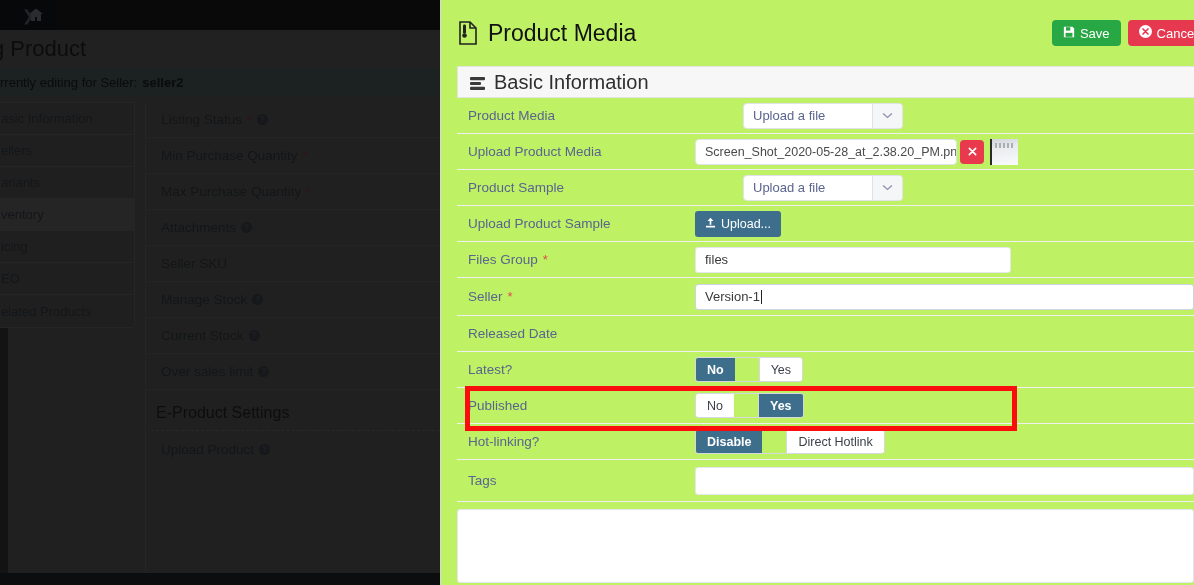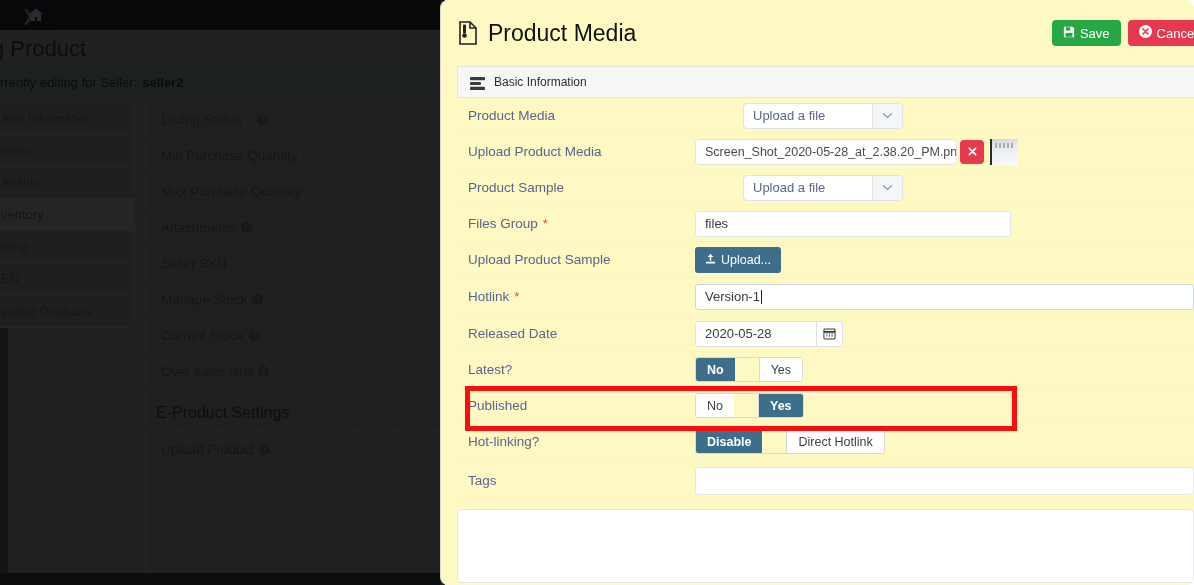--- a/index.html
+++ b/index.html
@@ -95,24 +95,23 @@
     background: #1b1d1f;
   }
   .bg-dark-strip {
     position: absolute; left: 0; top: 96px; width: 8px; bottom: 12px;
     background: #2c2c2c;
   }
 
   
   .modal {
     position: absolute; left: 440px; top: 0; right: 0; bottom: 0;
-    background: #fef9c3;
+    background: #bef264;
     border-left: 1px solid #d8d8d8;
     overflow: hidden;
-    border-radius: 8px;
   }
   .modal-header {
     position: relative; height: 66px;
     display: flex; align-items: center;
     padding-left: 16px;
   }
   .doc-icon { width: 22px; height: 24px; margin-right: 9px; flex: none; }
   .modal-title {
     font-size: 23px; font-weight: 400; color: #111;
     white-space: nowrap;
@@ -137,21 +136,21 @@
   .section-bar {
     height: 32px;
     margin: 0 0 0 16px;
     background: #f7f7f7;
     border: 1px solid #e3e3e3;
     border-right: none;
     display: flex; align-items: center;
     padding-left: 12px;
   }
   .section-bar .sicon { width: 15px; height: 13px; margin-right: 9px; }
-  .section-bar span.lbl { font-size: 12px; color: #2f2f2f; }
+  .section-bar span.lbl { font-size: 20px; color: #2f2f2f; }
 
   
   .form-area { position: relative; margin-left: 16px; }
   .row {
     display: flex; align-items: center;
     min-height: 36px;
     border-bottom: 1px solid #f0f0f3;
   }
   .row-label {
     width: 238px; flex: none;
@@ -462,69 +461,57 @@
           <div class="sel-btn">
             <svg viewBox="0 0 12 8" width="11" height="7" fill="none" stroke="currentColor" stroke-width="1.6">
                 <path d="M1 1.8 6 6.2l5-4.4"></path>
               </svg>
           </div>
         </div>
       </div>
     </div>
 
     <div class="row">
-      <div class="row-label">
-        <span>Files Group</span><span class="star">*</span>
-      </div>
-      <div class="row-control">
-        <div class="text-input short">files</div>
-      </div>
-    </div>
-
-    <div class="row">
       <div class="row-label">Upload Product Sample</div>
       <div class="row-control">
         <button class="upload-btn" style="background: rgb(61, 110, 140);">
           <span>
             <svg viewBox="0 0 12 12" width="11" height="11" fill="#fff">
                 <path d="M6 0.8 9.2 4.4H6.9v4.1H5.1V4.4H2.8z"></path>
                 <rect x="1" y="9.6" width="10" height="1.8" rx="0.6"></rect>
               </svg>
           </span>
           <span>Upload...</span>
         </button>
       </div>
     </div>
 
+    <div class="row">
+      <div class="row-label">
+        <span>Files Group</span><span class="star">*</span>
+      </div>
+      <div class="row-control">
+        <div class="text-input short">files</div>
+      </div>
+    </div>
+
     <div class="row" style="min-height:38px">
       <div class="row-label">
-        <span>Hotlink</span><span class="star">*</span>
+        <span>Seller</span><span class="star">*</span>
       </div>
       <div class="row-control">
         <div class="text-input focused">
           <span>Version-1</span>
             <span class="caret"></span>
         </div>
       </div>
     </div>
 
     <div class="row">
       <div class="row-label">Released Date</div>
-      <div class="row-control">
-        <div class="date-wrap">
-          <div class="date-input">2020-05-28</div>
-          <div class="date-btn">
-            <svg viewBox="0 0 14 14" width="13" height="13" fill="none" stroke="#3a3a3a" stroke-width="1.1">
-              <rect x="1" y="2.2" width="12" height="10.6" rx="1"></rect>
-              <path d="M1 5.2h12" stroke-width="2"></path>
-              <path d="M3.6 7.4h1.2M6.4 7.4h1.2M9.2 7.4h1.2M3.6 9.6h1.2M6.4 9.6h1.2M9.2 9.6h1.2" stroke-width="1.3"></path>
-            </svg>
-          </div>
-        </div>
-      </div>
     </div>
 
     <div class="row">
       <div class="row-label">Latest?</div>
       <div class="row-control">
         <div class="toggle" id="toggle-latest">
             <div class="opt on">No</div>
             <div class="opt">Yes</div>
           </div>
       </div>

